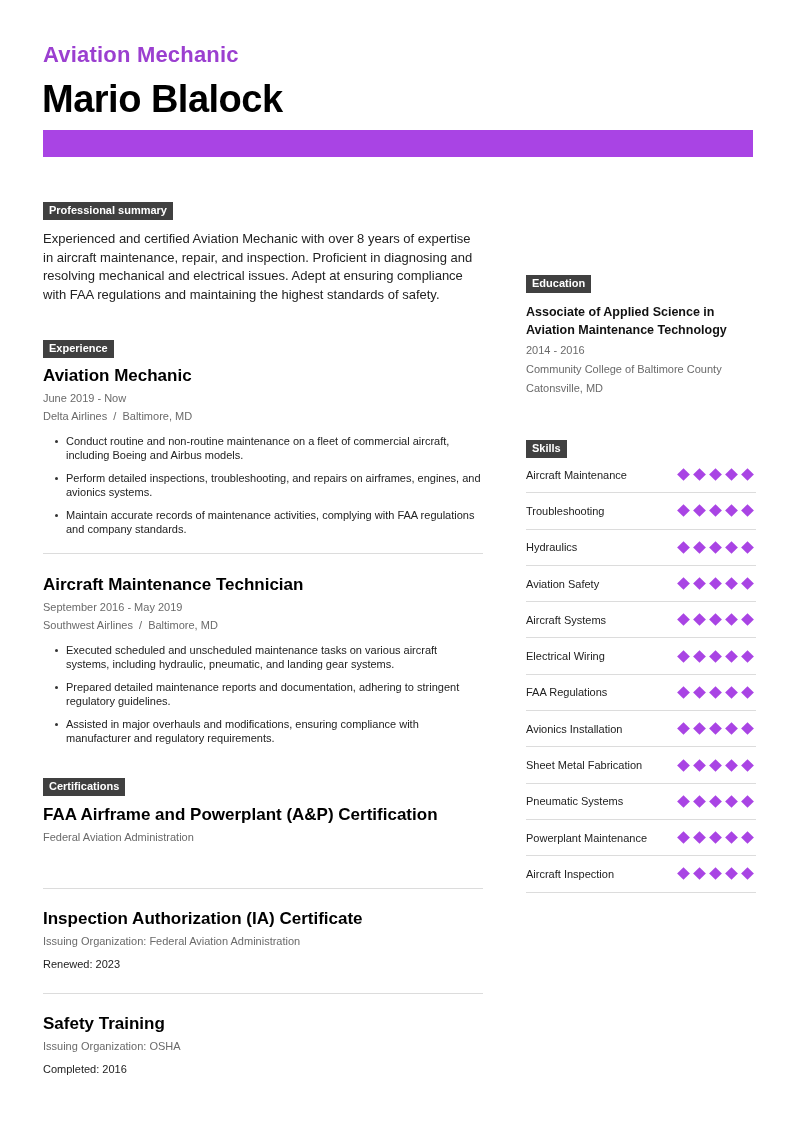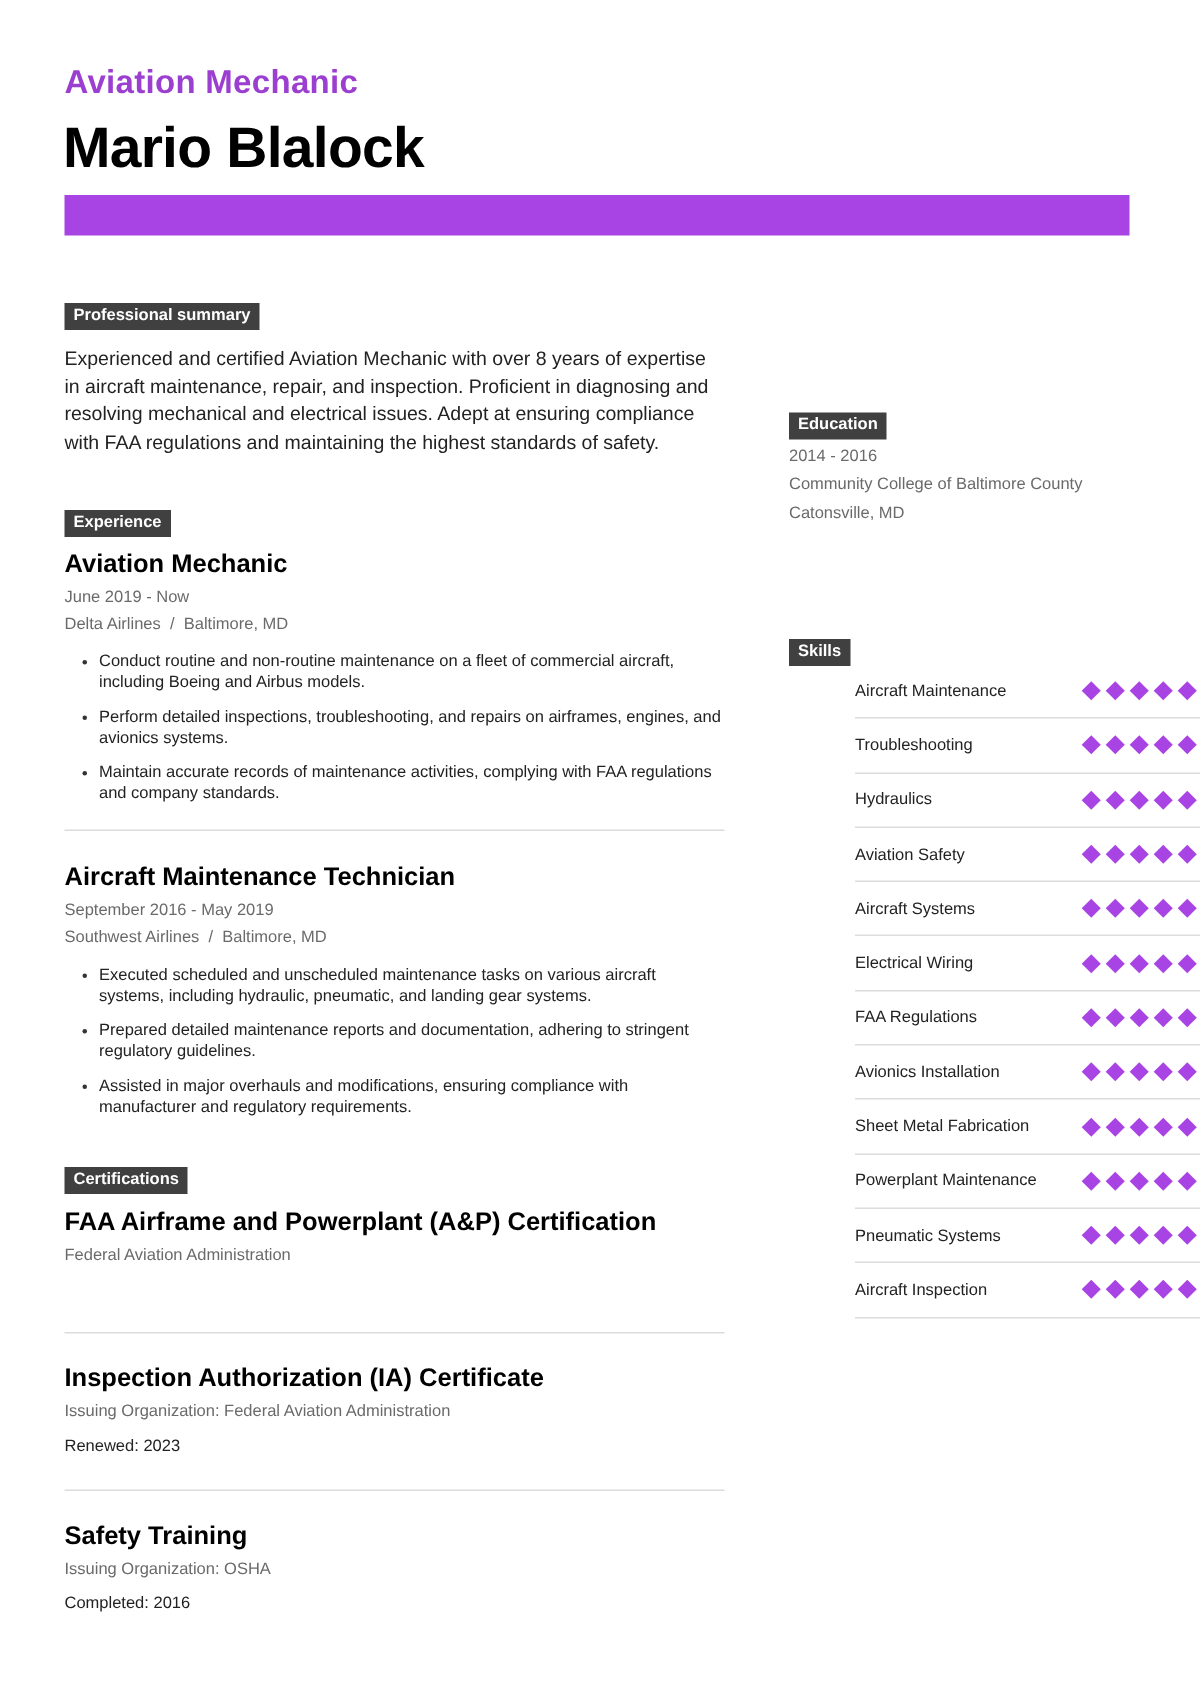--- a/index.html
+++ b/index.html
@@ -142,28 +142,29 @@
 
   <div class="section" style="top:1014px;">
     <div class="entry-title">Safety Training</div>
     <div class="meta" style="margin-top:3px;">Issuing Organization: OSHA</div>
     <div class="cert-note" style="margin-top:8px;">Completed: 2016</div>
   </div>
 
 
   <div class="right" style="top:273px;">
     <span class="tag">Education</span>
+    <div class="edu-title">Associate of Applied Science in Aviation Maintenance Technology</div>
     <div class="edu-meta" style="margin-top:2px;">2014 - 2016</div>
     <div class="edu-meta">Community College of Baltimore County</div>
     <div class="edu-meta">Catonsville, MD</div>
   </div>
 
-  <div class="right" style="top:424px;">
+  <div class="right" style="top:438px;">
     <span class="tag">Skills</span>
-    <div style="margin-top:-1px;margin-left:44px;">
+    <div style="margin-top:-1px;">
       <div class="skill-row">
         <span class="skill-name">Aircraft Maintenance</span>
         <span class="diamonds">
             <i class="diamond"></i>
             <i class="diamond"></i>
             <i class="diamond"></i>
             <i class="diamond"></i>
             <i class="diamond"></i>
           </span>
       </div>
@@ -241,40 +242,40 @@
         <span class="skill-name">Sheet Metal Fabrication</span>
         <span class="diamonds">
             <i class="diamond"></i>
             <i class="diamond"></i>
             <i class="diamond"></i>
             <i class="diamond"></i>
             <i class="diamond"></i>
           </span>
       </div>
       <div class="skill-row">
+        <span class="skill-name">Pneumatic Systems</span>
+        <span class="diamonds">
+            <i class="diamond"></i>
+            <i class="diamond"></i>
+            <i class="diamond"></i>
+            <i class="diamond"></i>
+            <i class="diamond"></i>
+          </span>
+      </div>
+      <div class="skill-row">
         <span class="skill-name">Powerplant Maintenance</span>
         <span class="diamonds">
             <i class="diamond"></i>
             <i class="diamond"></i>
             <i class="diamond"></i>
             <i class="diamond"></i>
             <i class="diamond"></i>
           </span>
       </div>
       <div class="skill-row">
-        <span class="skill-name">Pneumatic Systems</span>
-        <span class="diamonds">
-            <i class="diamond"></i>
-            <i class="diamond"></i>
-            <i class="diamond"></i>
-            <i class="diamond"></i>
-            <i class="diamond"></i>
-          </span>
-      </div>
-      <div class="skill-row">
         <span class="skill-name">Aircraft Inspection</span>
         <span class="diamonds">
             <i class="diamond"></i>
             <i class="diamond"></i>
             <i class="diamond"></i>
             <i class="diamond"></i>
             <i class="diamond"></i>
           </span>
       </div>
     </div>

